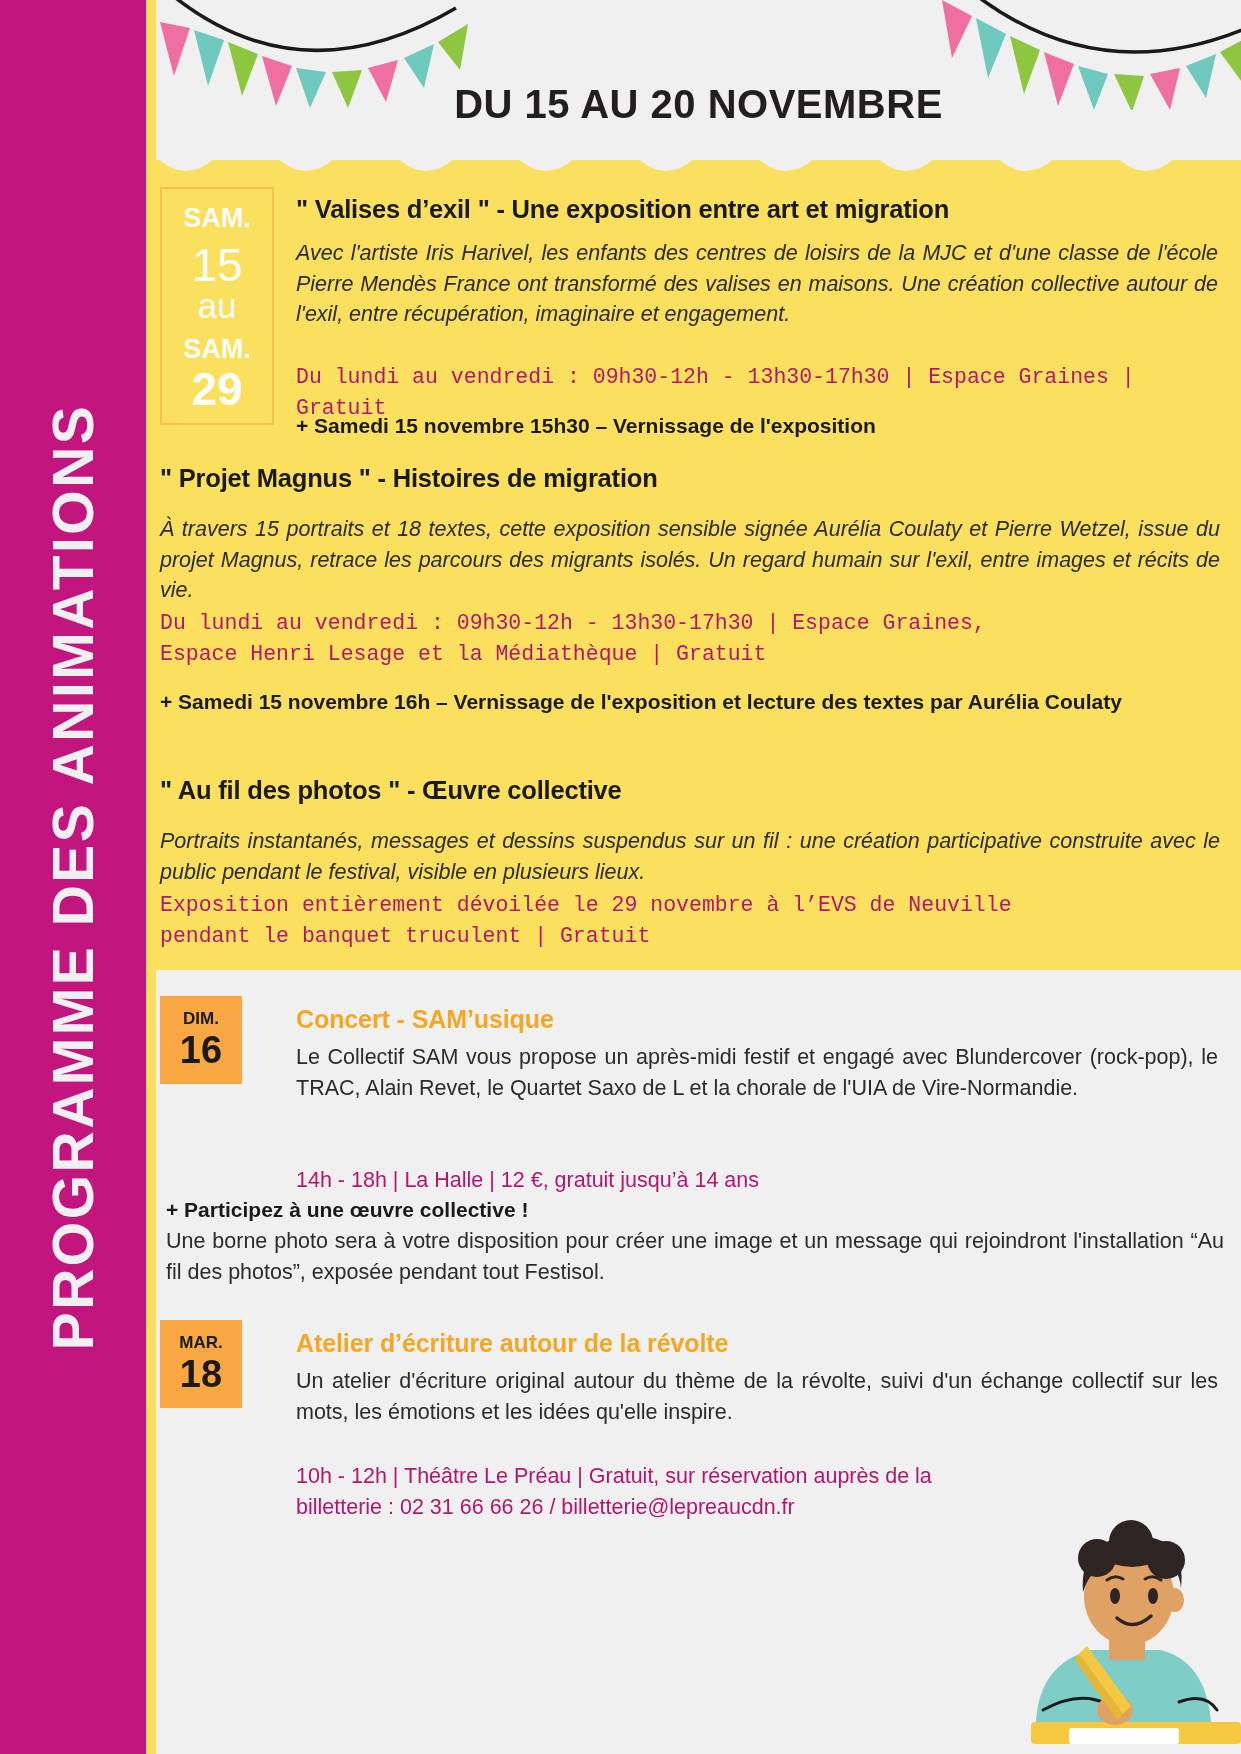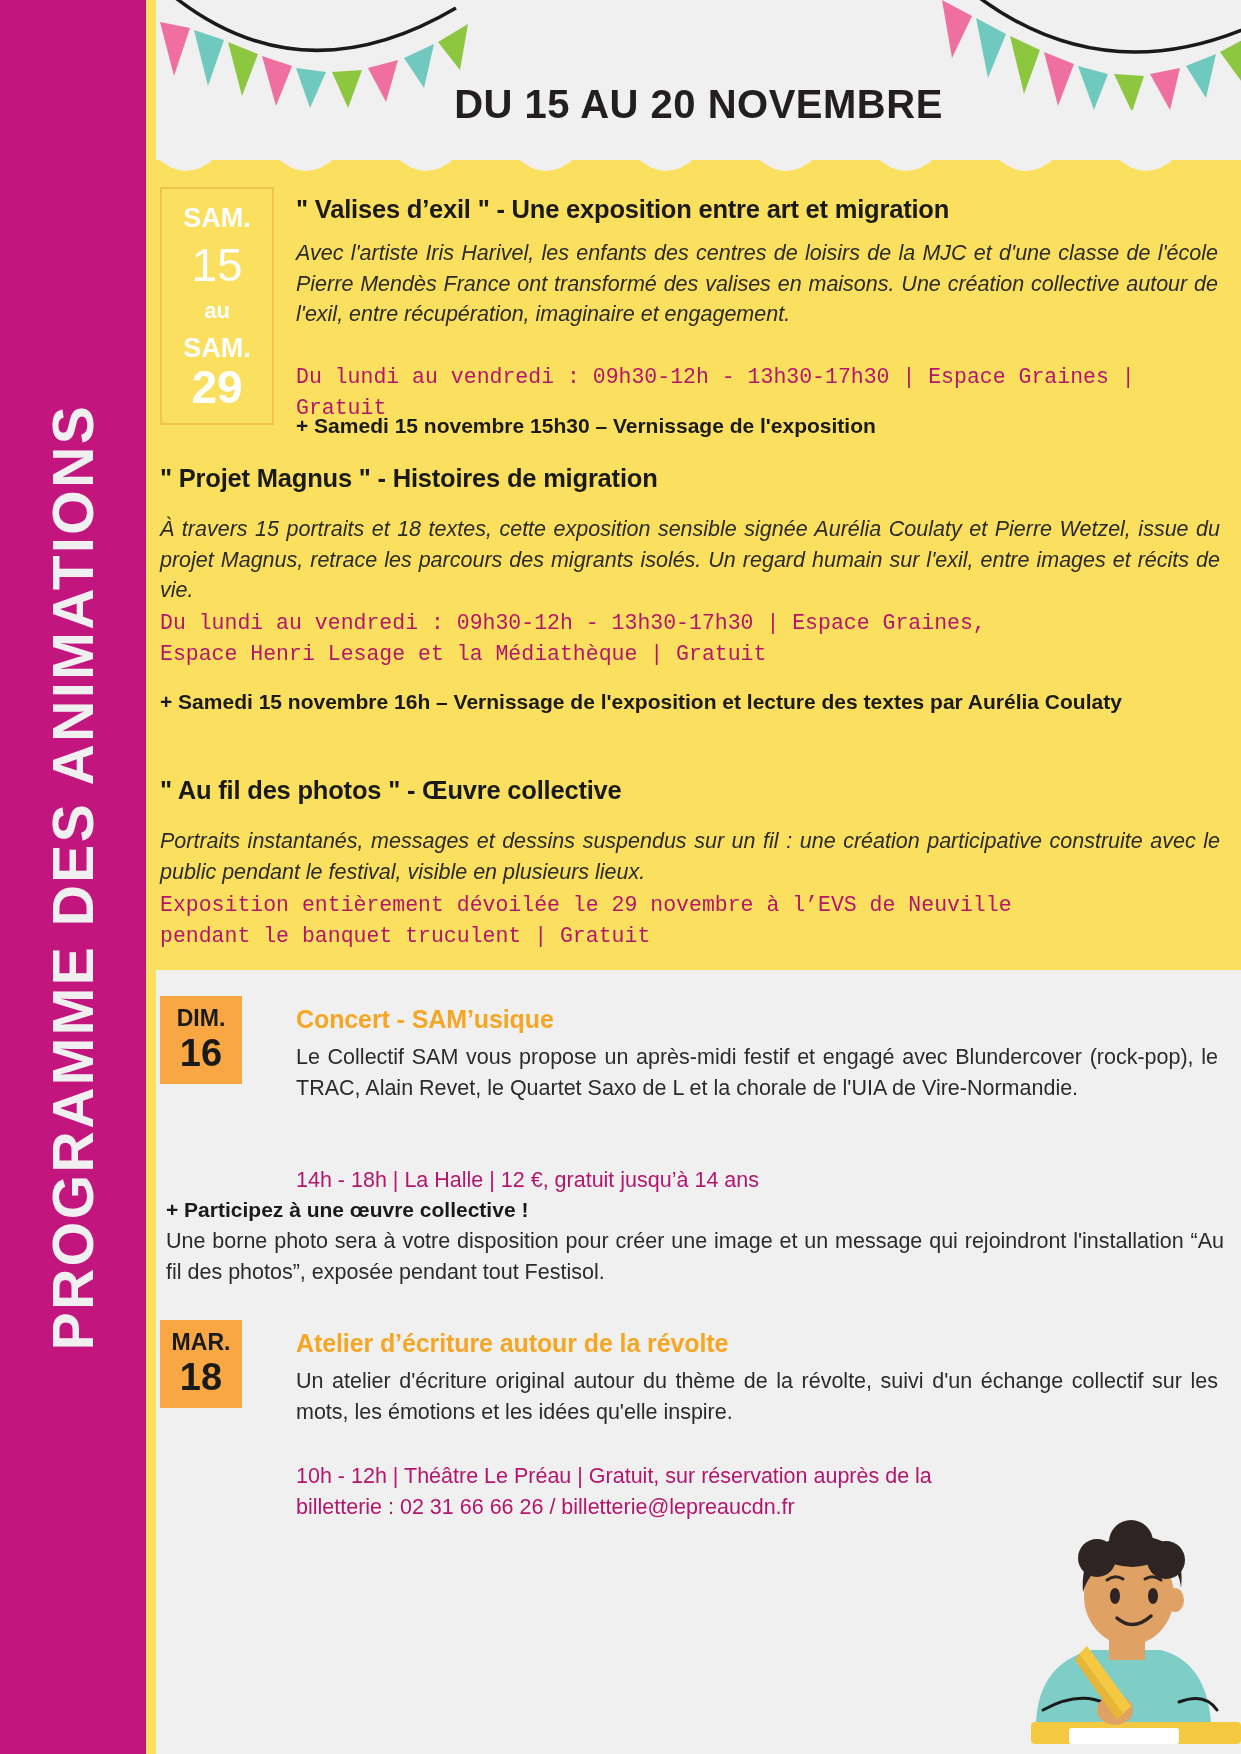--- a/index.html
+++ b/index.html
@@ -127,21 +127,21 @@
   }
   .chip-outline .line {
     display: block;
     text-align: center;
     color: #ffffff;
     font-family: "Liberation Sans", sans-serif;
     line-height: 1.02;
   }
   .chip-outline .dow { font-size: 27px; font-weight: 700; margin-top: 16px; }
   .chip-outline .num { font-size: 46px; font-weight: 400; margin-top: 9px; }
-  .chip-outline .conj { font-size: 22px; font-weight: 700; margin-top: 12px; }
+  .chip-outline .conj { font-size: 35px; font-weight: 400; }
   .chip-outline .dow2 { font-size: 27px; font-weight: 700; margin-top: 12px; }
   .chip-outline .num2 { font-size: 46px; font-weight: 800; margin-top: 2px; }
 
   
   .y-block { position: absolute; z-index: 5; }
 
   .ev-title {
     font-size: 25.5px;
     font-weight: 800;
     color: #1a1a1a;
@@ -189,21 +189,21 @@
     width: 82px;
     height: 88px;
     background: #f9a742;
     display: flex;
     flex-direction: column;
     align-items: center;
     justify-content: center;
     z-index: 5;
   }
   .chip-orange .dow {
-    font-size: 23px; font-weight: 800; color: #1a1a1a; line-height: 1;
+    font-size: 17px; font-weight: 800; color: #1a1a1a; line-height: 1;
     font-family: "Liberation Sans", sans-serif;
   }
   .chip-orange .num {
     font-size: 38px; font-weight: 800; color: #1a1a1a; line-height: 1.05; margin-top: 4px;
     font-family: Liberation Sans, sans-serif;
   }
 
   .ev2-title {
     font-size: 25px;
     font-weight: 800;

